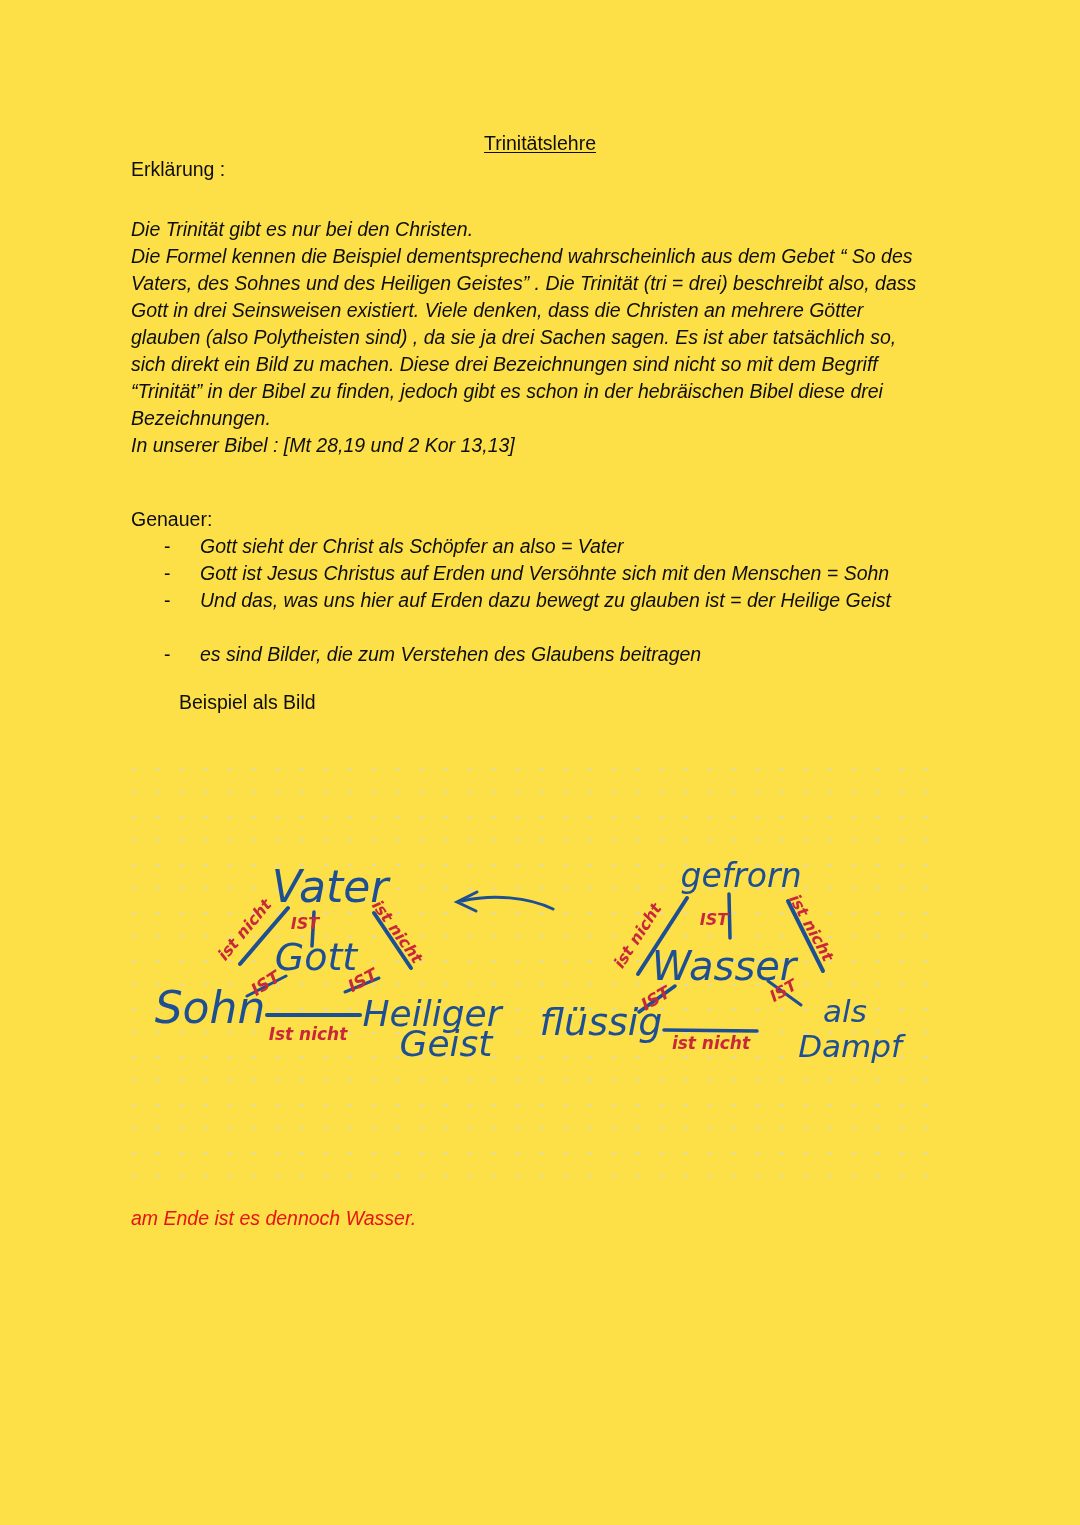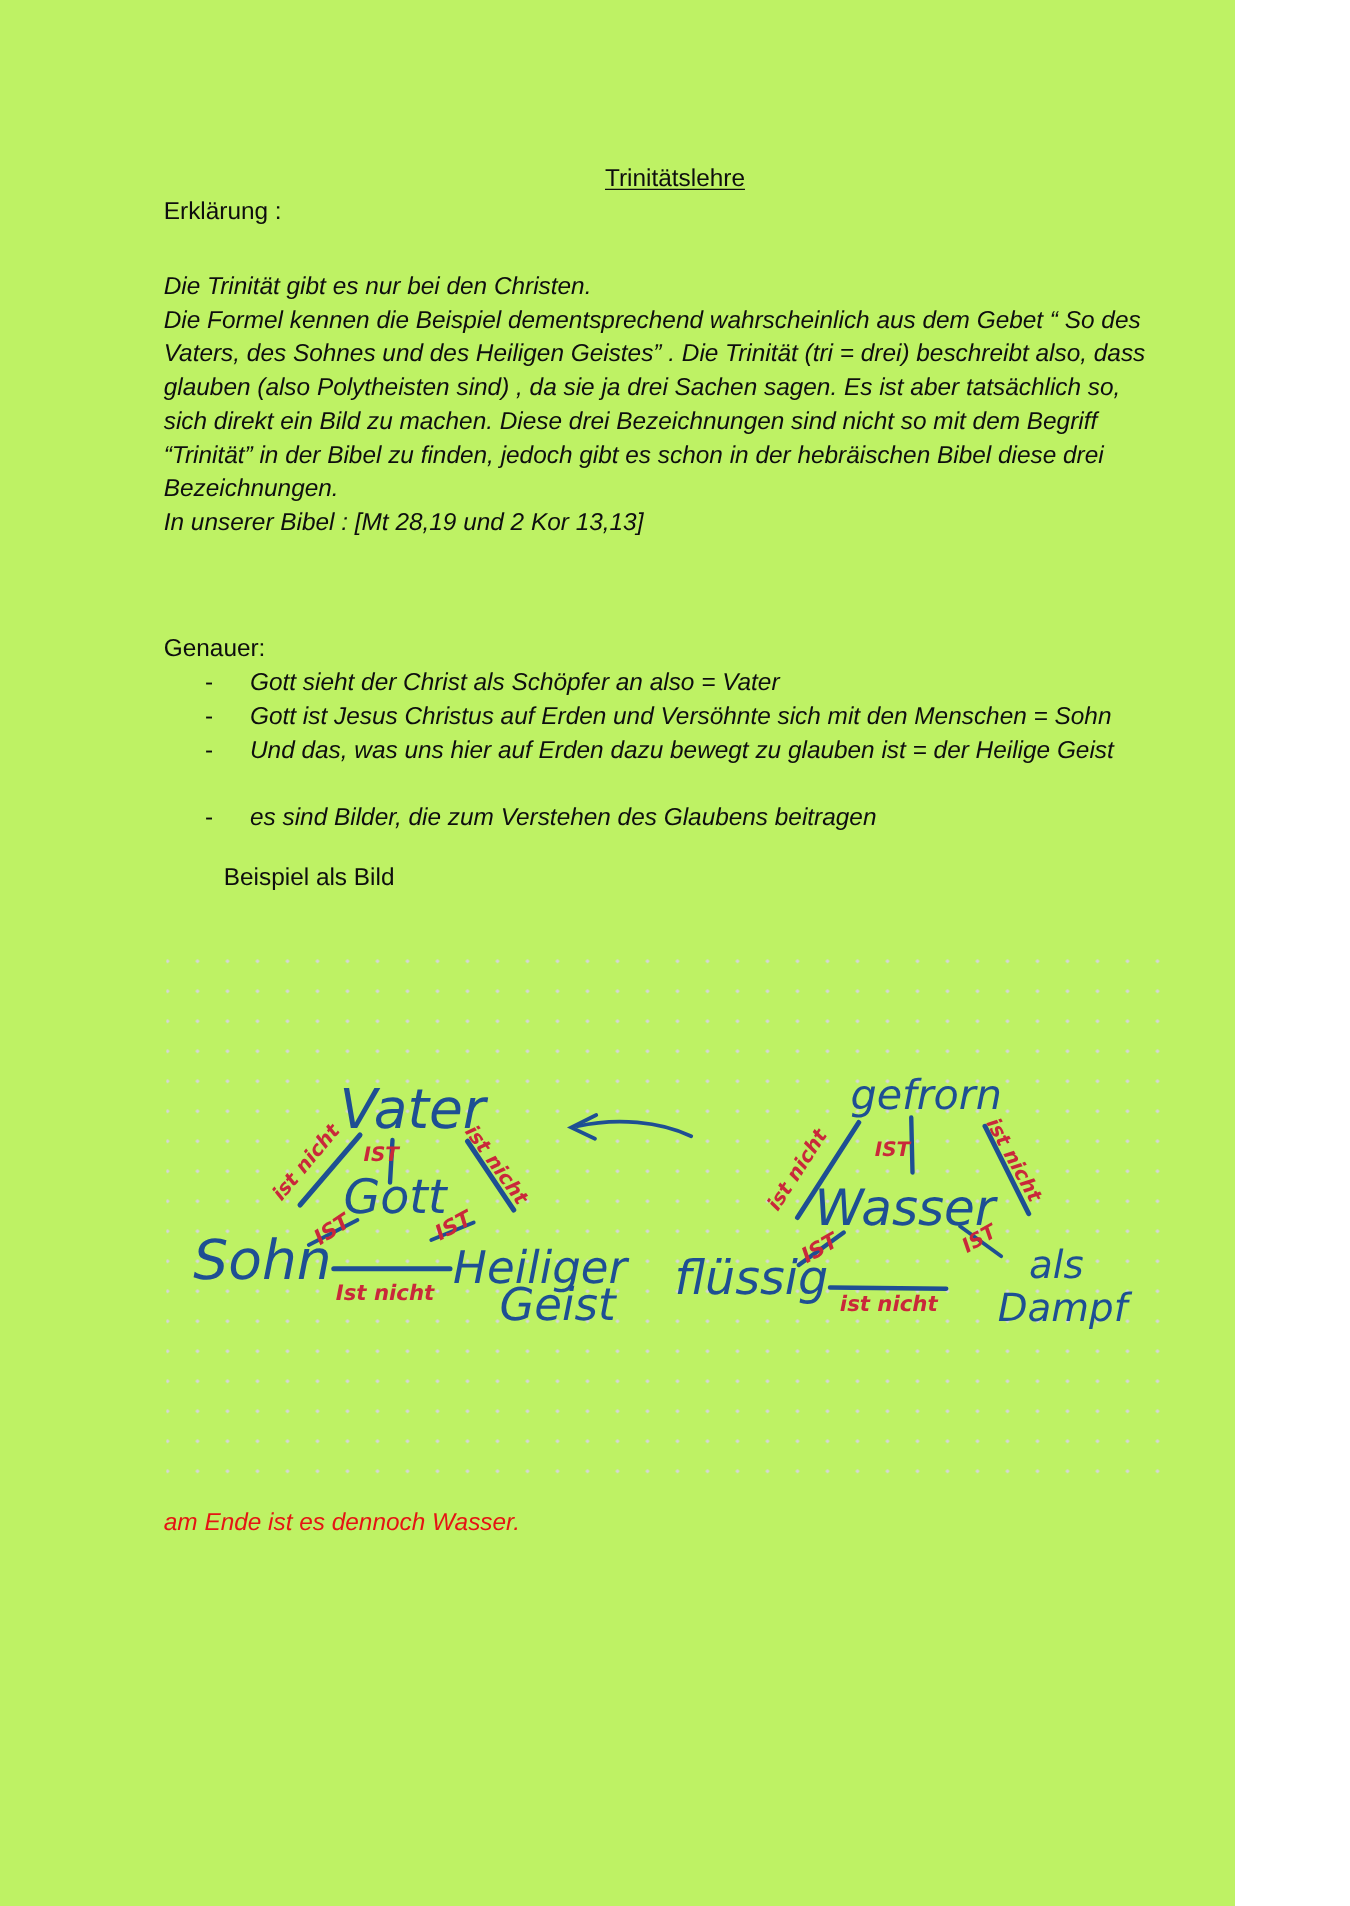--- a/index.html
+++ b/index.html
@@ -1,17 +1,17 @@
 <!DOCTYPE html>
 <html><head>
 <meta charset="utf-8">
 <style>
   html,body { margin:0; padding:0; background:#ffffff; }
   .page {
-    position:relative; width:988px; height:1525px; background:#bef264;
+    position:relative; width:1080px; height:1525px; background:#fde047;
     font-family:"Liberation Sans", sans-serif; font-size:19.5px; line-height:27px;
     color:#0e0e0e; overflow:hidden;
   }
   .abs { position:absolute; }
   .doc-title {
     top:130px; left:0; width:1080px; text-align:center;
     text-decoration:underline; text-underline-offset:2px;
   }
   .h-bold { font-weight:normal; }
   .heading-erklaerung { top:156px; left:131px; }
@@ -44,20 +44,21 @@
 <div class="page">
 
   <div class="abs doc-title">Trinitätslehre</div>
 
   <div class="abs h-bold heading-erklaerung">Erklärung :</div>
 
   <div class="abs para">
     <div class="ln">Die Trinität gibt es nur bei den Christen.</div>
     <div class="ln">Die Formel kennen die Beispiel dementsprechend wahrscheinlich aus dem Gebet “ So des</div>
     <div class="ln">Vaters, des Sohnes und des Heiligen Geistes” . Die Trinität (tri = drei) beschreibt also, dass</div>
+    <div class="ln">Gott in drei Seinsweisen existiert. Viele denken, dass die Christen an mehrere Götter</div>
     <div class="ln">glauben (also Polytheisten sind) , da sie ja drei Sachen sagen. Es ist aber tatsächlich so,</div>
     <div class="ln">sich direkt ein Bild zu machen. Diese drei Bezeichnungen sind nicht so mit dem Begriff</div>
     <div class="ln">“Trinität” in der Bibel zu finden, jedoch gibt es schon in der hebräischen Bibel diese drei</div>
     <div class="ln">Bezeichnungen.</div>
     <div class="ln">In unserer Bibel : [Mt 28,19 und 2 Kor 13,13]</div>
   </div>
 
   <div class="abs heading-genauer">Genauer:</div>
 
   <div class="abs bullet-list">

